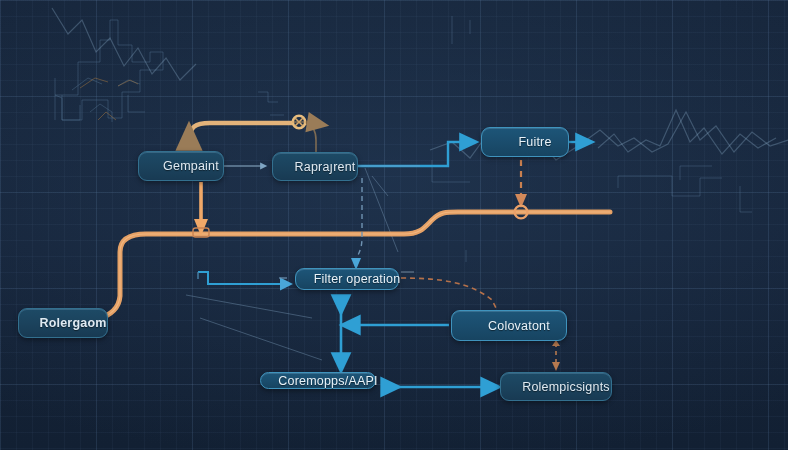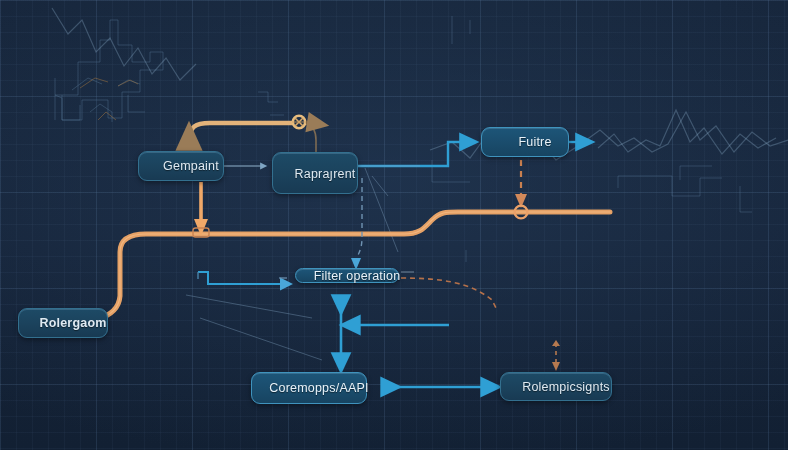--- a/index.html
+++ b/index.html
@@ -216,38 +216,41 @@
     <g>
       <path d="M287,278 L279,278" stroke="#6f93b2" stroke-width="1.2"></path>
       <path d="M401,272 L414,272" stroke="#7d92a6" stroke-width="1.1" opacity=".8"></path>
     </g>
   </svg>
 
   <div class="node dim" style="left:138px;top:151px;width:86px;height:30px;border-radius:9px;">
     <span>Gempaint</span>
   </div>
 
-  <div class="node dim" style="left:272px;top:152px;width:86px;height:42px;">
+  <div class="node dim" style="left:272px;top:152px;width:86px;height:29px;">
     <span>Rapraյrent</span>
   </div>
 
   <div class="node" style="left:481px;top:127px;width:88px;height:30px;">
     <span>Fuitre</span>
   </div>
 
   <div class="node dim" style="left:18px;top:308px;width:90px;height:30px;font-weight:bold;">
     <span>Rolergaom</span>
   </div>
 
-  <div class="node" style="left:295px;top:268px;width:104px;height:15px;">
+  <div class="node" style="left:295px;top:268px;width:104px;height:22px;">
     <span>Filter operation</span>
   </div>
 
-
-  <div class="node" style="left:251px;top:372px;width:116px;height:32px;">
+  <div class="node" style="left:451px;top:310px;width:116px;height:31px;">
+    <span>Colovatont</span>
+  </div>
+
+  <div class="node" style="left:260px;top:372px;width:116px;height:17px;">
     <span>Coremopps/AAPI</span>
   </div>
 
   <div class="node dim" style="left:500px;top:372px;width:112px;height:29px;">
     <span>Rolempicsignts</span>
   </div>
 
 </div>
 
 </body></html>

